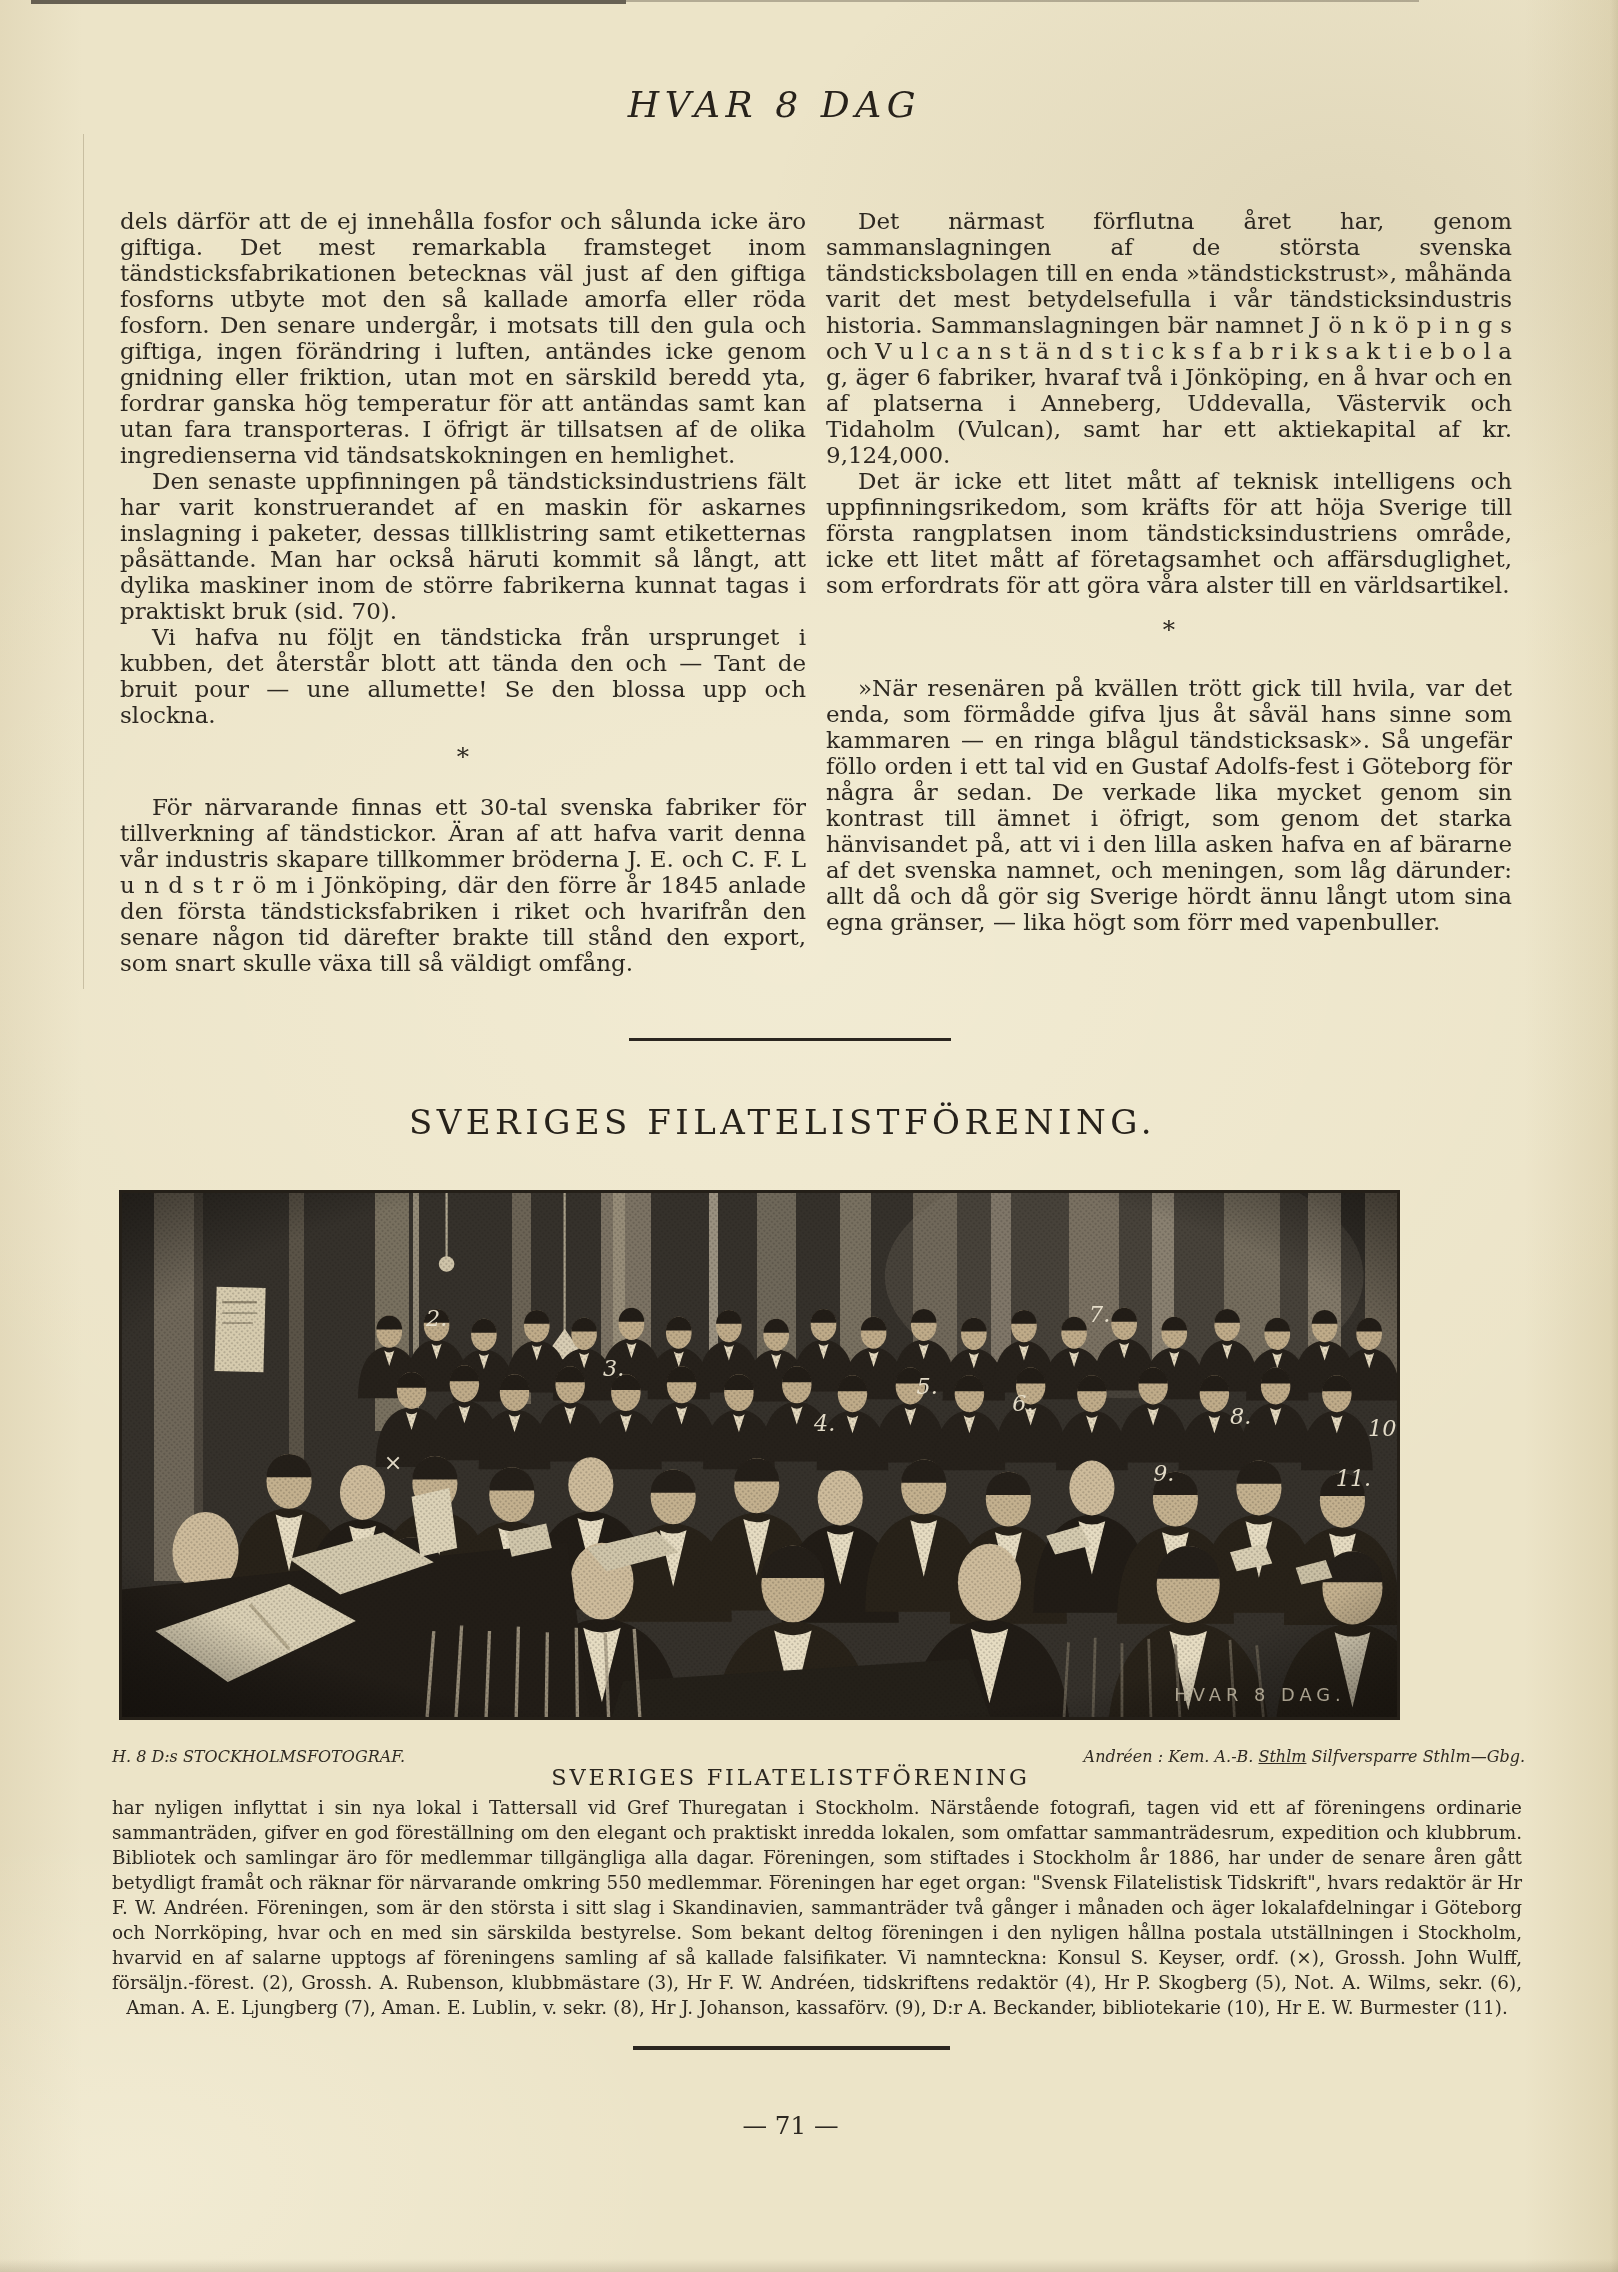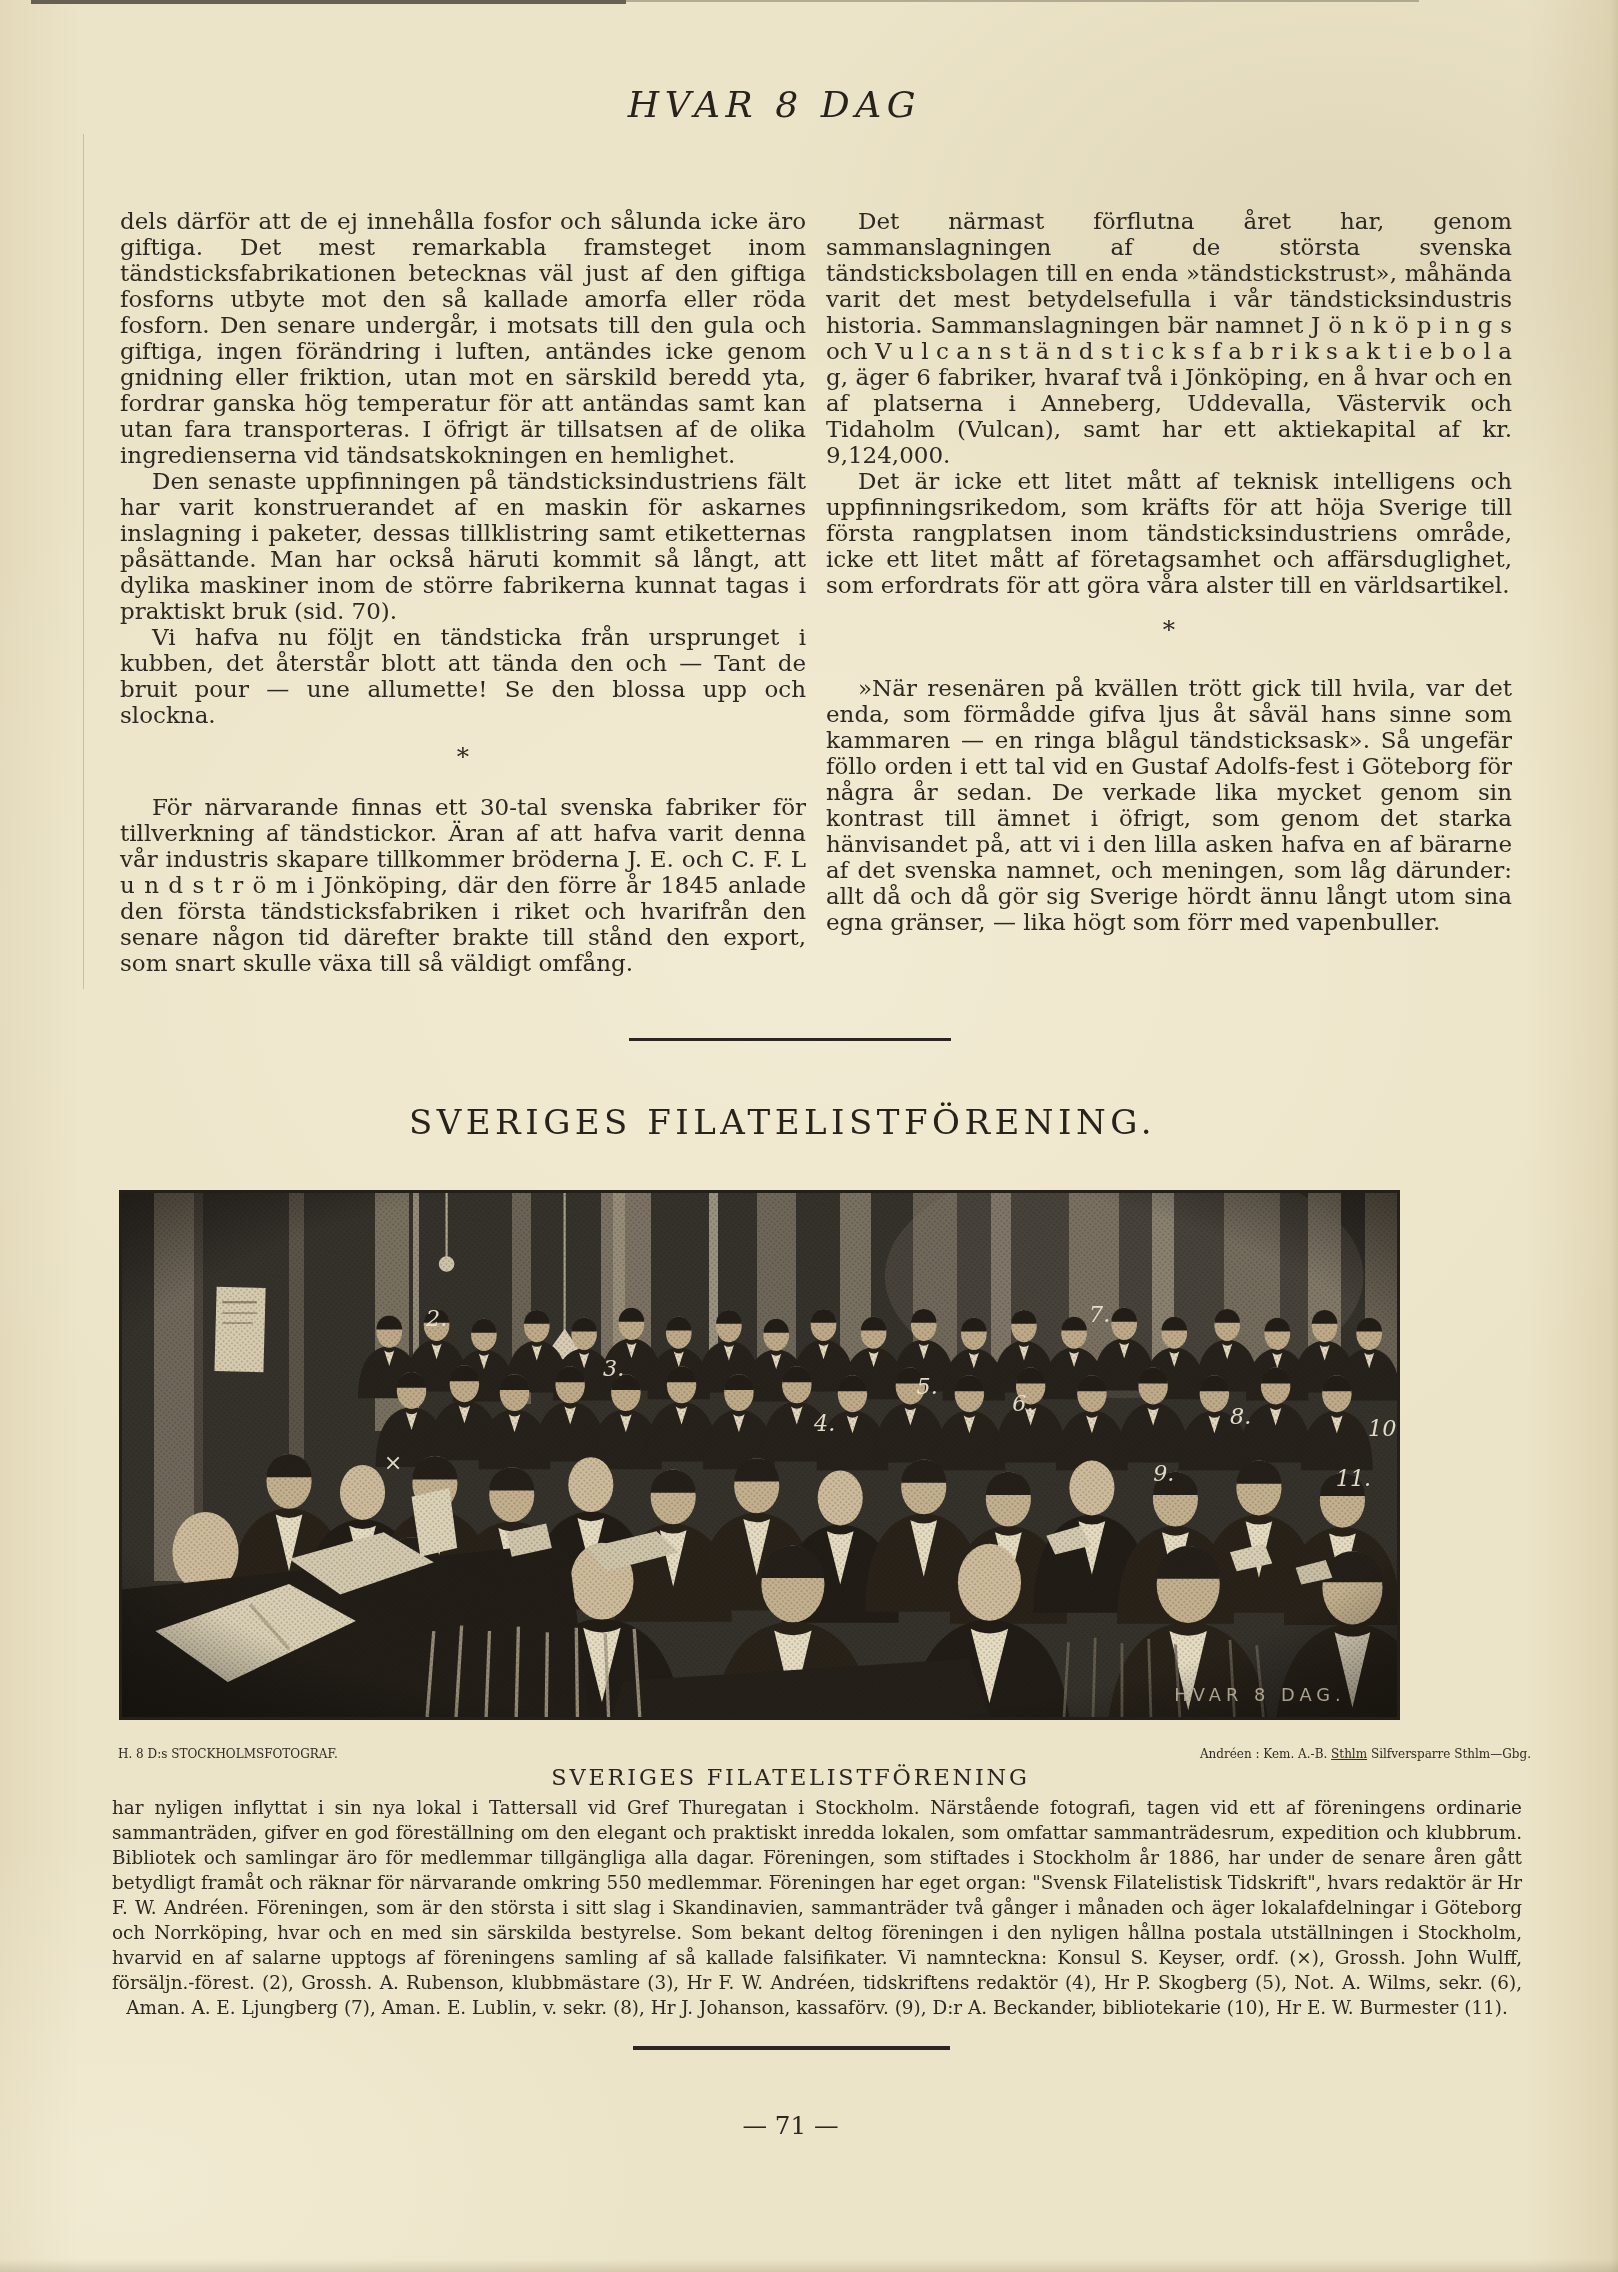--- a/index.html
+++ b/index.html
@@ -57,21 +57,21 @@
 
   .photo-frame{
     position:absolute;left:119px;top:1190px;width:1281px;height:530px;
     border:3.4px solid #241f18;box-sizing:border-box;background:#332f29;
   }
   .photo-frame svg{display:block;width:100%;height:100%;}
 
   .credits{
     position:absolute;left:112px;top:1747px;width:1413px;
     display:flex;justify-content:space-between;align-items:baseline;
-    font-size:12px;color:#2f2a22;margin-left:6px;
+    font-style:italic;font-size:16px;color:#2f2a22;
   }
   .credits .u{text-decoration:underline;}
 
   .caption-heading{
     position:absolute;left:0;top:1764px;width:1619px;text-align:center;
     transform:translateX(-19px);
     font-size:22.4px;letter-spacing:2.8px;color:#2b261f;
   }
   .caption-body{
     position:absolute;left:112px;top:1795px;width:1410px;

